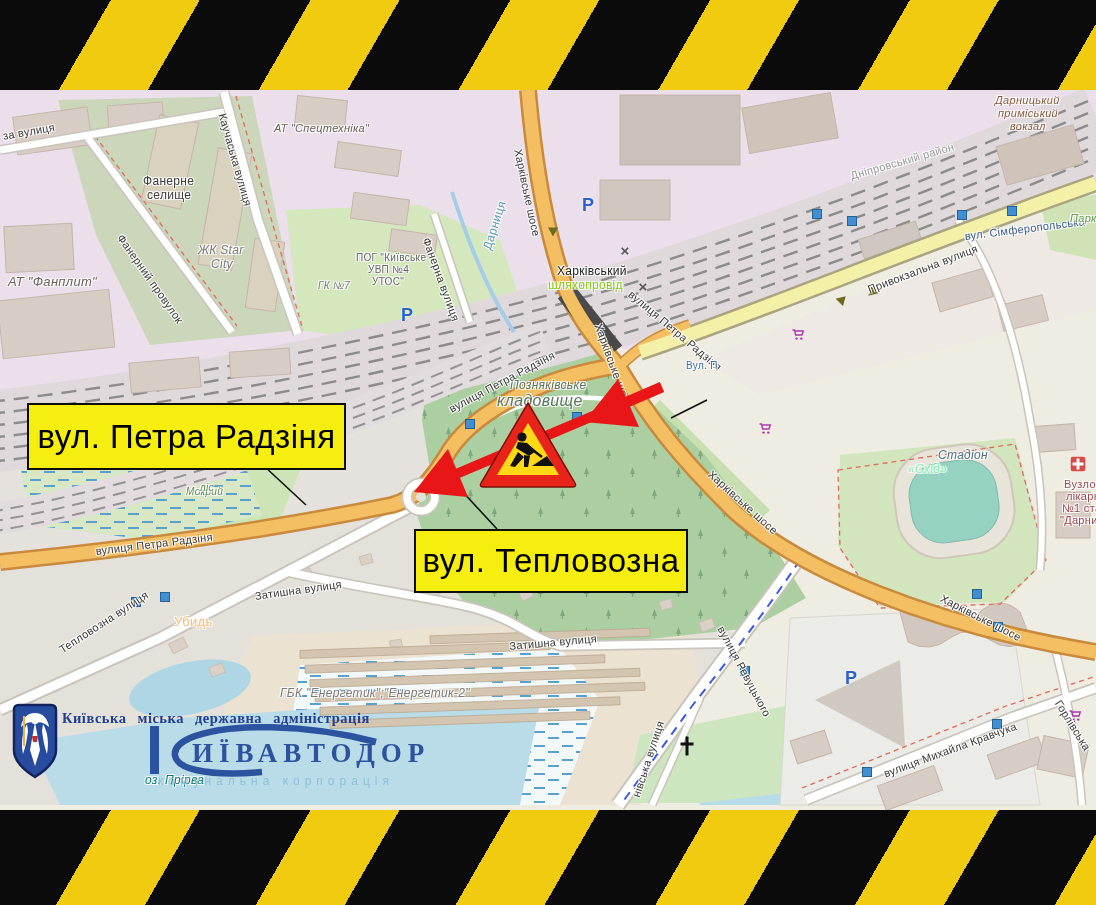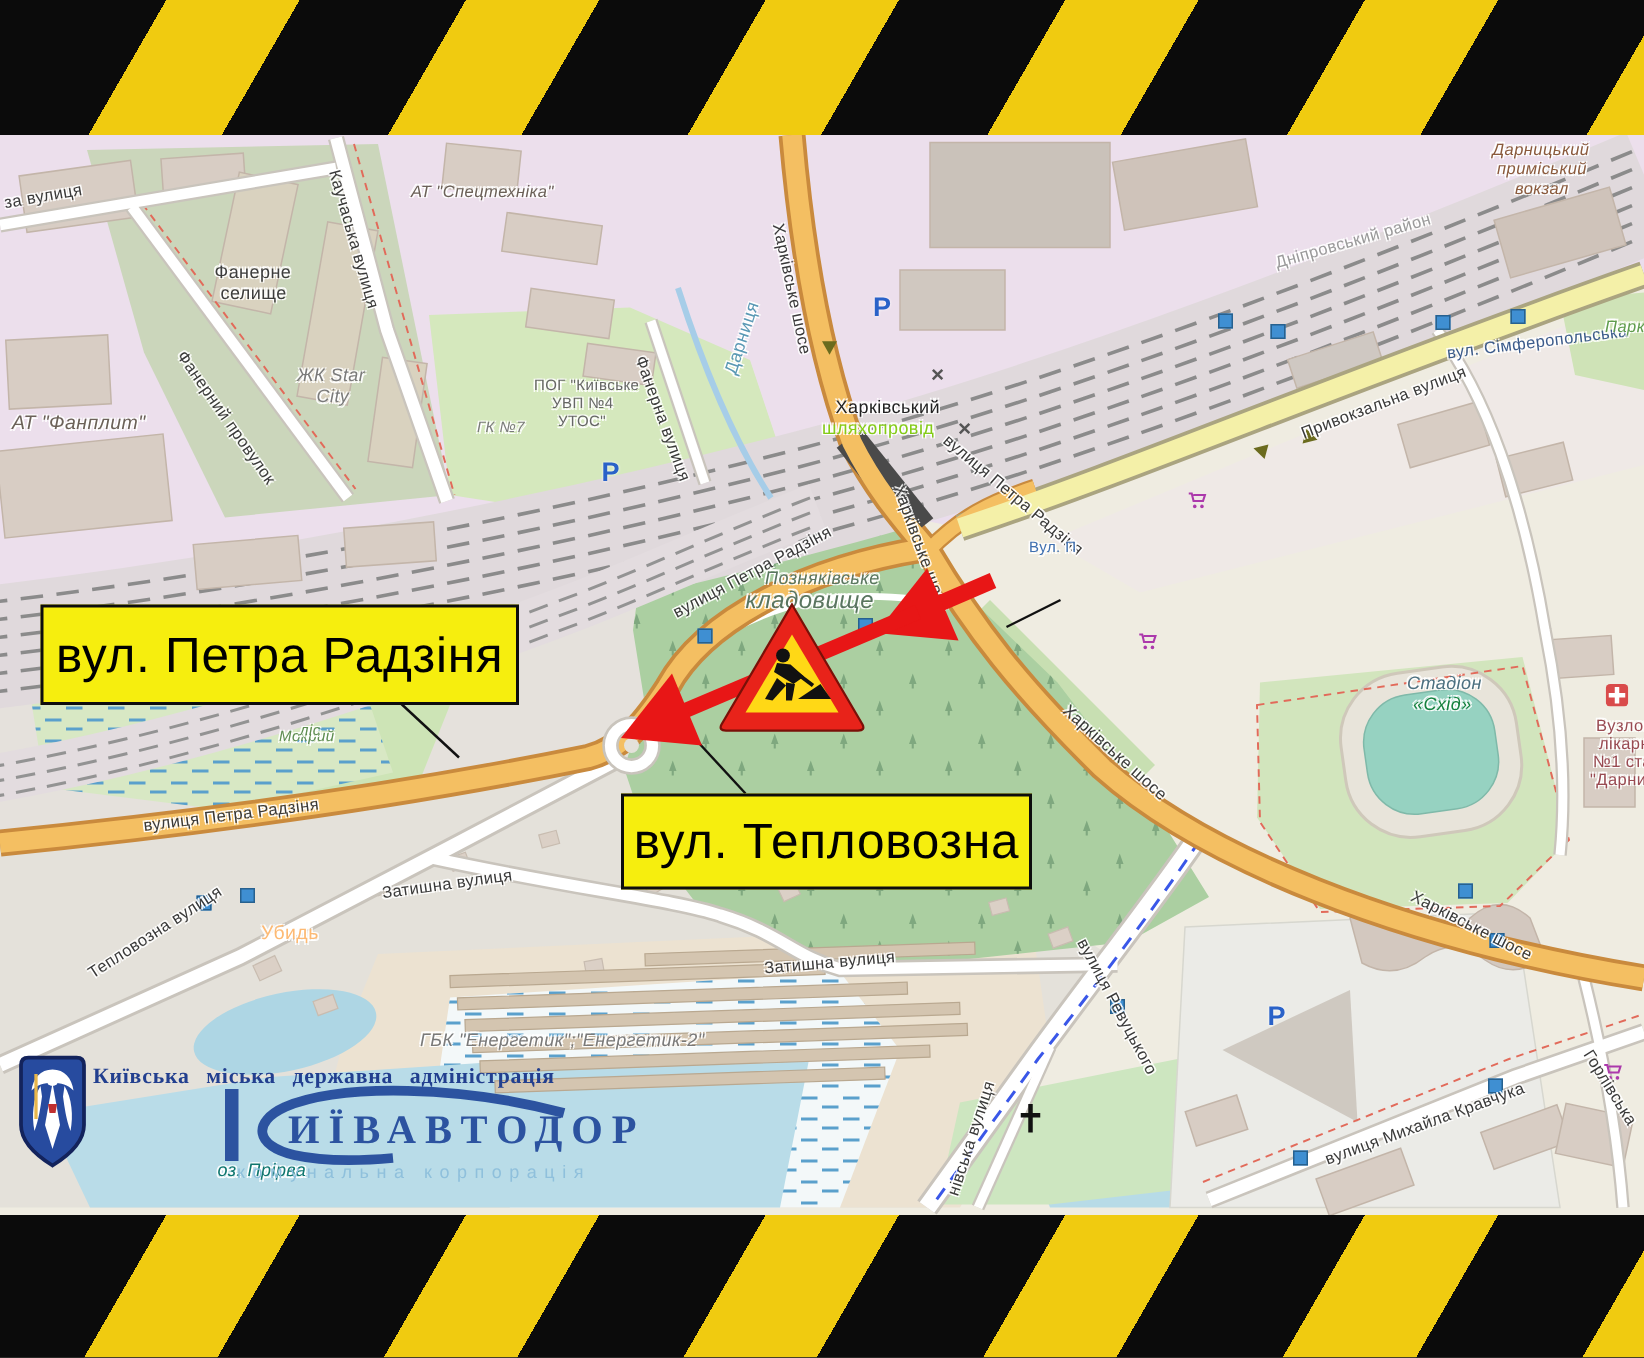--- a/index.html
+++ b/index.html
@@ -324,21 +324,21 @@
       <div class="map-label" style="left: 174px; top: 614px; color: #fdba74; font-size: 13px;">Убидь</div>
       <div class="map-label" style="left: 509px; top: 640px; transform: rotate(-5deg);">Затишна вулиця</div>
       <div class="map-label" style="left: 280px; top: 686px; color: rgb(122, 122, 122); font-size: 12px; font-style: italic;">ГБК "Енергетик";"Енергетик-2"</div>
       <div class="map-label" style="left: 714px; top: 468px; transform: rotate(42deg);">Харківське шосе</div>
       <div class="map-label" style="left: 944px; top: 592px; transform: rotate(27deg);">Харківське шосе</div>
       <div class="map-label" style="left: 726px; top: 624px; transform: rotate(62deg);">вулиця Ревуцького</div>
       <div class="map-label" style="left: 630px; top: 795px; transform: rotate(-72deg);">нівська вулиця</div>
       <div class="map-label" style="left: 882px; top: 768px; transform: rotate(-20deg);">вулиця Михайла Кравчука</div>
       <div class="map-label" style="left: 1063px; top: 698px; transform: rotate(58deg);">Горлівська</div>
       <div class="map-label" style="left: 938px; top: 448px; color: rgb(76, 112, 128); font-size: 12px; font-style: italic;">Стадіон</div>
-      <div class="map-label" style="left: 942px; top: 462px; color: #15803d; font-size: 12px; font-style: italic;">«Схід»</div>
+      <div class="map-label" style="left: 908px; top: 462px; color: #86efac; font-size: 12px; font-style: italic;">«Схід»</div>
       <div class="map-label" style="left: 1064px; top: 478px; color: rgb(153, 74, 82);">Вузлов</div>
       <div class="map-label" style="left: 1066px; top: 490px; color: rgb(153, 74, 82);">лікарн</div>
       <div class="map-label" style="left: 1062px; top: 502px; color: rgb(153, 74, 82);">№1 стан</div>
       <div class="map-label" style="left: 1060px; top: 514px; color: rgb(153, 74, 82);">"Дарниц</div>
       <div class="map-label" style="left: 145px; top: 773px; color: #0f766e; font-size: 12px; font-style: italic;">оз. Прірва</div>
     </div>
 
   <svg id="anno-svg" width="1096" height="905" viewBox="0 0 1096 905">
 
     <g stroke="#111" stroke-width="1.6">

